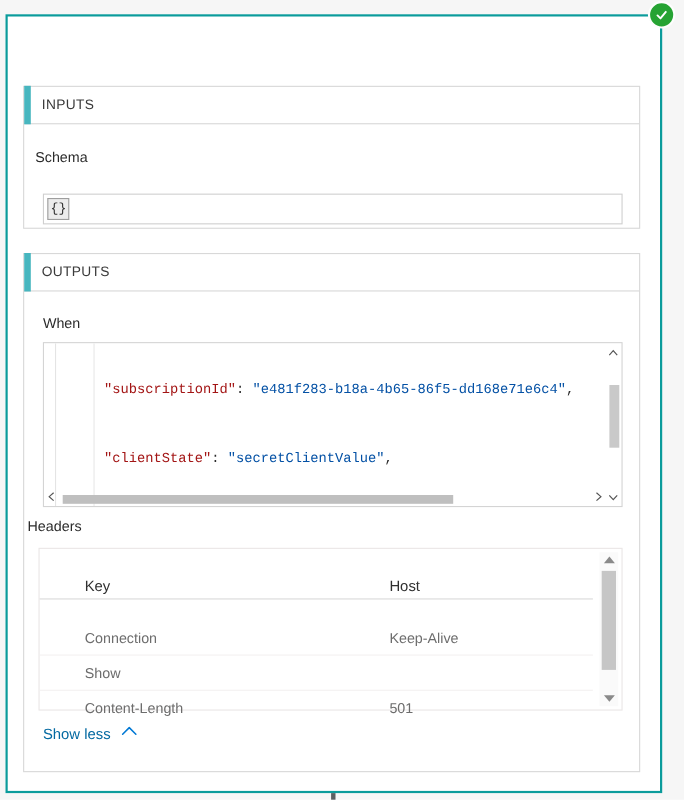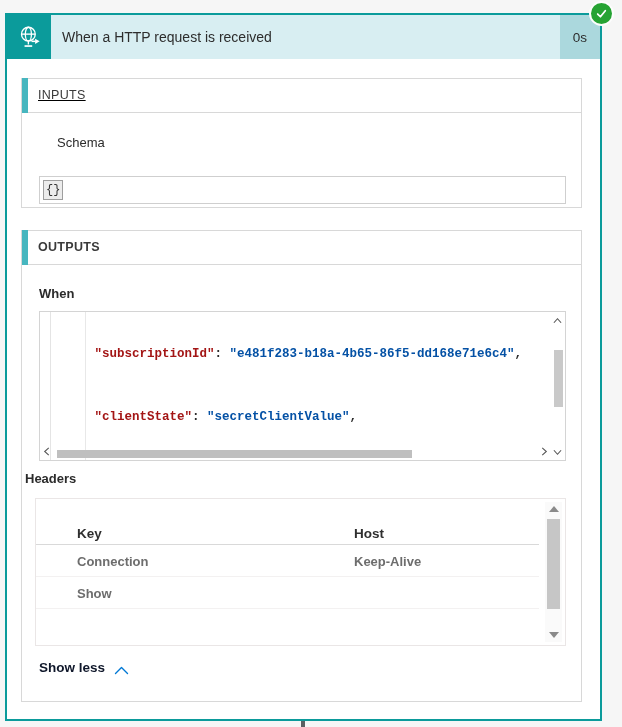--- a/index.html
+++ b/index.html
@@ -21,22 +21,22 @@
   
   .card-header { position:absolute; left:0; top:0; right:0; height:44px; display:flex; }
   .icon-cell { width:44px; height:44px; background:#0b9b9b; display:flex; align-items:center; justify-content:center; flex:none; }
   .title-cell { flex:1; background:#d8eef2; display:flex; align-items:center; padding-left:11px;
                 font-size:14px; color:#2d2d2d; }
   .duration-cell { width:40px; background:#abd8dd; display:flex; align-items:center; justify-content:center;
                 font-size:13.5px; color:#2d2d2d; flex:none; }
 
   
   .section-box { position:absolute; background:#fff; border:1px solid #d8d8d8; }
-  .inputs-box  { left:14px; top:63px;  width:561px; height:130px;text-decoration:underline; }
-  .outputs-box { left:14px; top:215px; width:561px; height:472px;font-weight:bold; }
+  .inputs-box  { left:14px; top:63px;  width:561px; height:130px; }
+  .outputs-box { left:14px; top:215px; width:561px; height:472px; }
   .section-header { position:relative; height:34px; border-bottom:1px solid #d8d8d8;
                 line-height:33px; padding-left:16px; font-size:12.5px; letter-spacing:.3px; color:#3a3a3a; }
   .accent-bar { position:absolute; left:0; top:-1px; bottom:-1px; width:6px; background:#47b6bf; }
 
   .field-label { position:absolute; font-size:13px; color:#2b2b2b; }
 
   
   .schema-field { position:absolute; left:17px; top:97px; width:527px; height:28px; border:1px solid #cfcfcf; background:#fff; }
   .brace-chip { position:absolute; left:3px; top:3px; min-width:18px; height:20px; padding:0 2px;
                 background:#ececec; border:1px solid #9e9e9e; font-family:"Liberation Mono", monospace;
@@ -54,73 +54,56 @@
   .tok-punc { color:#2b2b2b; }
 
   .scroll-chev { position:absolute; color:#555; font-size:11px; line-height:11px; font-family:"DejaVu Sans", sans-serif; }
   .vscroll-thumb { position:absolute; right:2px; top:38px; width:9px; height:57px; background:#c9c9c9; }
   .hscroll-thumb { position:absolute; left:17px; bottom:2px; width:355px; height:8px; background:#bfbfbf; }
 
   
   .headers-table { position:absolute; left:13px; top:267px; width:531px; height:148px; border:1px solid #eae6e6; background:#fff; }
   .t-colhead { position:absolute; left:0; top:22px; right:26px; height:24px; border-bottom:1px solid #d9d9d9;
                 font-size:13.5px; color:#2f2f2f; }
-  .t-row { position:absolute; left:0; right:26px; height:32px; font-size:13px; color:#6d6d6d; border-bottom:1px solid #f3f1f1; }
+  .t-row { position:absolute; left:0; right:26px; height:32px; font-size:13px; color:#6d6d6d; border-bottom:1px solid #f3f1f1;margin-top:19px; }
   .t-key { position:absolute; left:41px; top:50%; transform:translateY(-50%); white-space:nowrap; }
   .t-val { position:absolute; left:318px; top:50%; transform:translateY(-50%); white-space:nowrap; }
   .t-colhead .t-key, .t-colhead .t-val { color:#2f2f2f; }
 
   .tbl-scroll { position:absolute; right:3px; top:3px; bottom:3px; width:17px; background:#fafafa; }
   .tbl-thumb { position:absolute; left:2px; top:17px; width:13px; height:90px; background:#c6c6c6; }
   .tri-up { position:absolute; left:4px; top:4px; width:0; height:0;
             border-left:5px solid transparent; border-right:5px solid transparent; border-bottom:6px solid #8a8a8a; }
   .tri-down { position:absolute; left:4px; bottom:4px; width:0; height:0;
             border-left:5px solid transparent; border-right:5px solid transparent; border-top:6px solid #8a8a8a; }
 
   
-  .show-less { position:absolute; left:17px; top:429px; display:flex; align-items:flex-end; gap:9px;
-               color:#0f172a; font-size:13.5px; cursor:pointer; }
+  .show-less { position:absolute; left:17px; top:429px; display:flex; align-items:flex-start; gap:9px;
+               color:#0369a1; font-size:13.5px; cursor:pointer; }
 </style>
 </head>
 <body>
 
 <div class="stage">
 
   <div class="status-badge">
     <svg width="13" height="13" viewBox="0 0 24 24">
       <polyline points="5,13 10,18 19,7" fill="none" stroke="#ffffff" stroke-width="3.2" stroke-linecap="round" stroke-linejoin="round"></polyline>
     </svg>
   </div>
 
   <div class="card">
 
-    <div class="card-header">
-      <div class="icon-cell">
-        <svg width="27" height="27" viewBox="0 0 24 24">
-          <g fill="none" stroke="#ffffff" stroke-width="1.2">
-            <circle cx="11" cy="9" r="6.1"></circle>
-            <ellipse cx="11" cy="9" rx="2.7" ry="6.1"></ellipse>
-            <line x1="4.9" y1="9" x2="17.1" y2="9"></line>
-            <line x1="11" y1="15.1" x2="11" y2="18.2"></line>
-            <line x1="7.6" y1="19.6" x2="14.4" y2="19.6" stroke-width="1.5"></line>
-          </g>
-          <line x1="13.8" y1="15.4" x2="17.2" y2="15.4" stroke="#ffffff" stroke-width="1.4"></line>
-          <polygon points="17,13 21,15.4 17,17.8" fill="#ffffff"></polygon>
-        </svg>
-      </div>
-      <div class="title-cell">When a HTTP request is received</div>
-      <div class="duration-cell">0s</div>
-    </div>
 
     <div class="section-box inputs-box">
       <div class="section-header">
         <div class="accent-bar"></div>
         <span>INPUTS</span>
       </div>
-      <div class="field-label" style="left:35px; top:56px;">Schema</div>
+      <div class="field-label" style="left:10px; top:56px;">Schema</div>
       <div class="schema-field">
         <div class="brace-chip">{}</div>
       </div>
     </div>
 
     <div class="section-box outputs-box">
       <div class="section-header">
         <div class="accent-bar"></div>
         <span>OUTPUTS</span>
       </div>
@@ -173,20 +156,24 @@
           <span class="t-key">Key</span>
           <span class="t-val">Host</span>
         </div>
         <div class="t-row" style="top:46px;">
           <span class="t-key">Connection</span>
           <span class="t-val">Keep-Alive</span>
         </div>
         <div class="t-row" style="top:78px;">
           <span class="t-key">Show</span>
         </div>
+        <div class="t-row" style="top:110px; border-bottom:none;">
+          <span class="t-key">Content-Length</span>
+          <span class="t-val">501</span>
+        </div>
         <div class="tbl-scroll">
           <div class="tri-up"></div>
           <div class="tbl-thumb"></div>
           <div class="tri-down"></div>
         </div>
       </div>
 
       <div class="show-less">
         <span>Show less</span>
         <svg width="15" height="9" viewBox="0 0 15 9">

